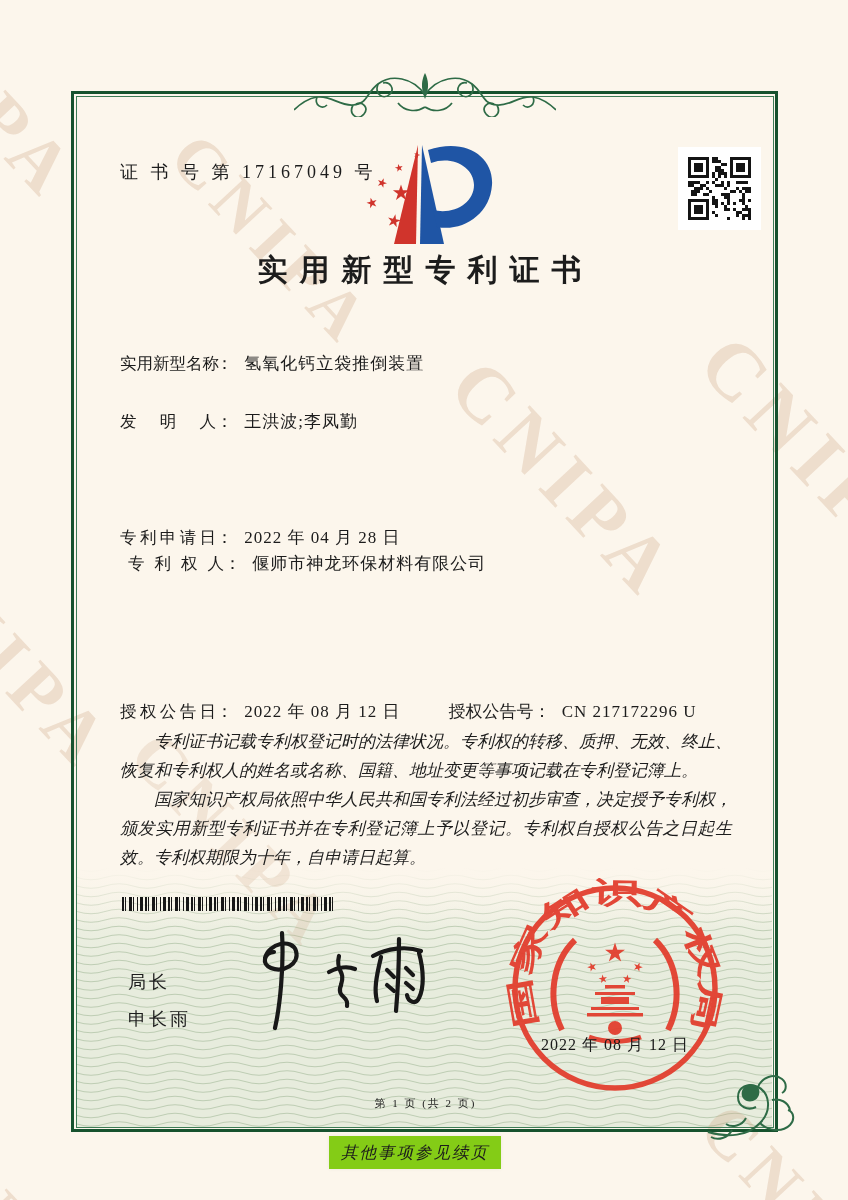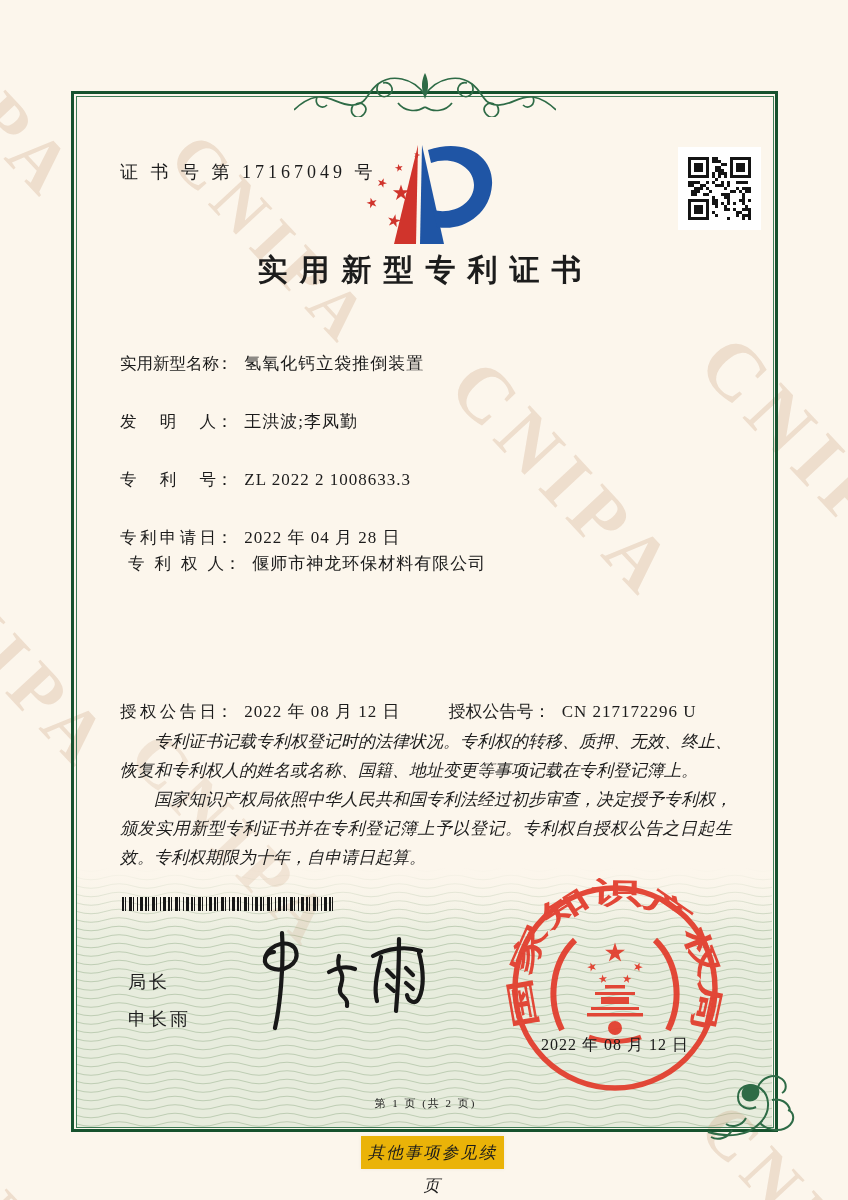--- a/index.html
+++ b/index.html
@@ -44,23 +44,23 @@
   .director{position:absolute;left:128px;top:964px;z-index:4;
             font-family:"Liberation Sans","DejaVu Sans",sans-serif;font-size:18px;line-height:37px;letter-spacing:3px;}
   .signature{position:absolute;left:235px;top:926px;z-index:5;}
   .seal{position:absolute;left:505px;top:878px;z-index:6;opacity:.93;}
   .seal-date{position:absolute;left:520px;top:1035px;width:190px;text-align:center;
              font-size:16px;letter-spacing:1px;color:#191919;z-index:7;}
   .page-info{position:absolute;left:72px;top:1096px;width:707px;text-align:center;
              font-size:11px;letter-spacing:2px;z-index:4;}
   .orn-top{position:absolute;left:294px;top:69px;z-index:5;}
   .orn-corner{position:absolute;left:702px;top:1070px;z-index:5;}
-  .cont-note{position:absolute;left:329px;top:1136px;width:143px;height:33px;background:#eab308;
+  .cont-note{position:absolute;left:329px;top:1136px;width:172px;height:33px;background:#84cc16;
              text-align:center;line-height:33px;font-size:16.5px;font-style:italic;
-             letter-spacing:2px;z-index:7;box-shadow:0 0 4px rgba(0,0,0,0.06);margin-left:32px;}
+             letter-spacing:2px;z-index:7;box-shadow:0 0 4px rgba(0,0,0,0.06);}
 </style>
 </head>
 <body>
 
 <div class="page">
 
   <div class="wm" style="left:-95px;top:-45px;">CNIPA</div>
   <div class="wm" style="left:212px;top:118px;font-size:68px;">CNIPA</div>
   <div class="wm" style="left:498px;top:342px;font-size:78px;">CNIPA</div>
   <div class="wm" style="left:748px;top:318px;font-size:80px;">CNIPA</div>
@@ -369,24 +369,20 @@
   <div class="title">实用新型专利证书</div>
 
   <div class="field-row" style="top:352px;">
     <span class="flabel">实用新型名称</span><span class="fcolon">：</span>
     <span class="fvalue">氢氧化钙立袋推倒装置</span>
   </div>
   <div class="field-row" style="top:410px;">
     <span class="flabel">发明人</span><span class="fcolon">：</span>
     <span class="fvalue">王洪波;李凤勤</span>
   </div>
-  <div class="field-row" style="top:468px;">
-    <span class="flabel">专利号</span><span class="fcolon">：</span>
-    <span class="fvalue">ZL 2022 2 1008633.3</span>
-  </div>
   <div class="field-row" style="top:526px;">
     <span class="flabel">专利申请日</span><span class="fcolon">：</span>
     <span class="fvalue">2022 年 04 月 28 日</span>
   </div>
   <div class="field-row" style="top:552px;margin-left:8px;">
     <span class="flabel">专利权人</span><span class="fcolon">：</span>
     <span class="fvalue">偃师市神龙环保材料有限公司</span>
   </div>
   <div class="field-row" style="top:700px;">
     <span class="flabel">授权公告日</span><span class="fcolon">：</span>

